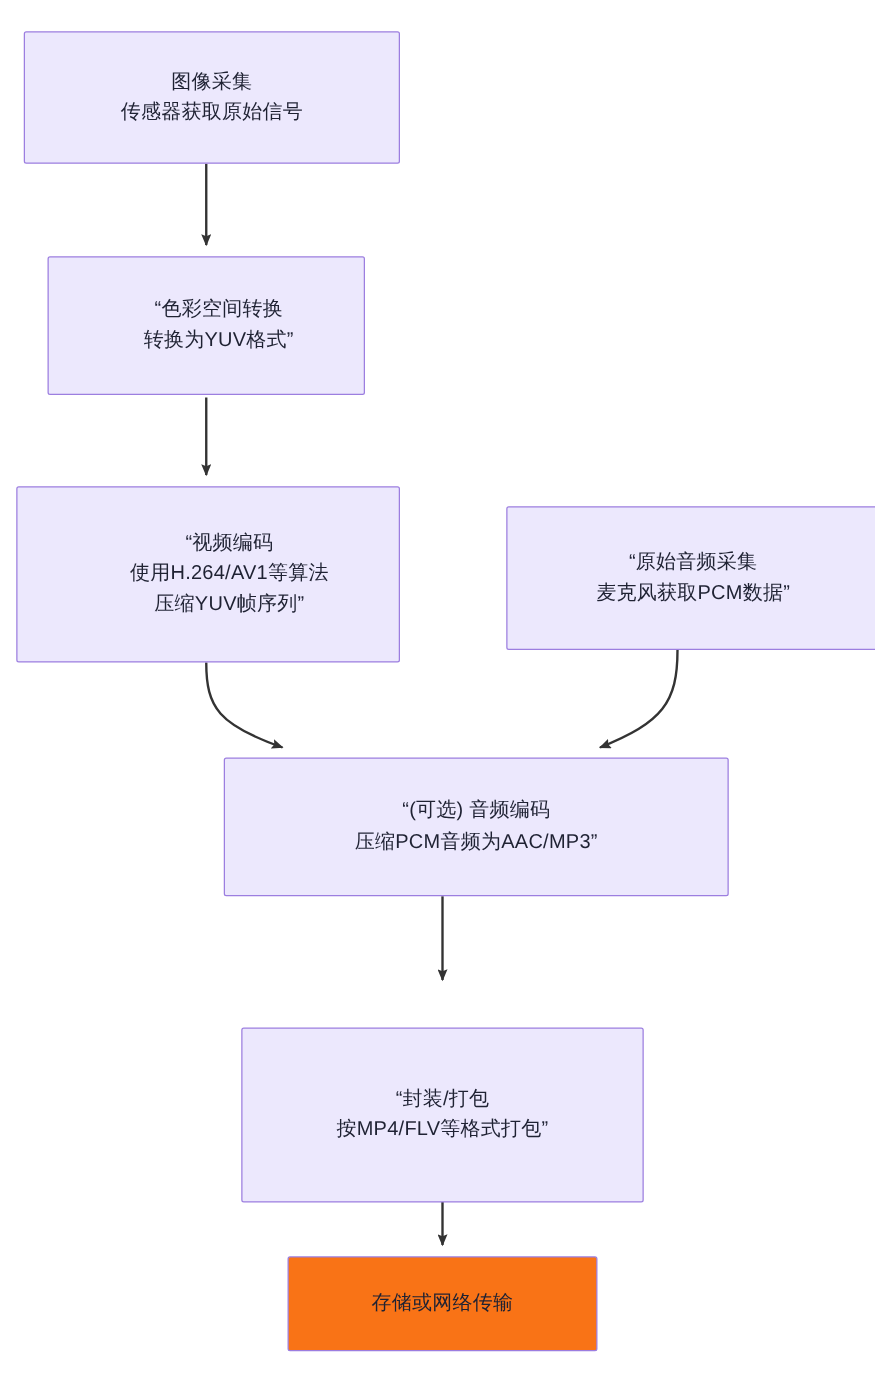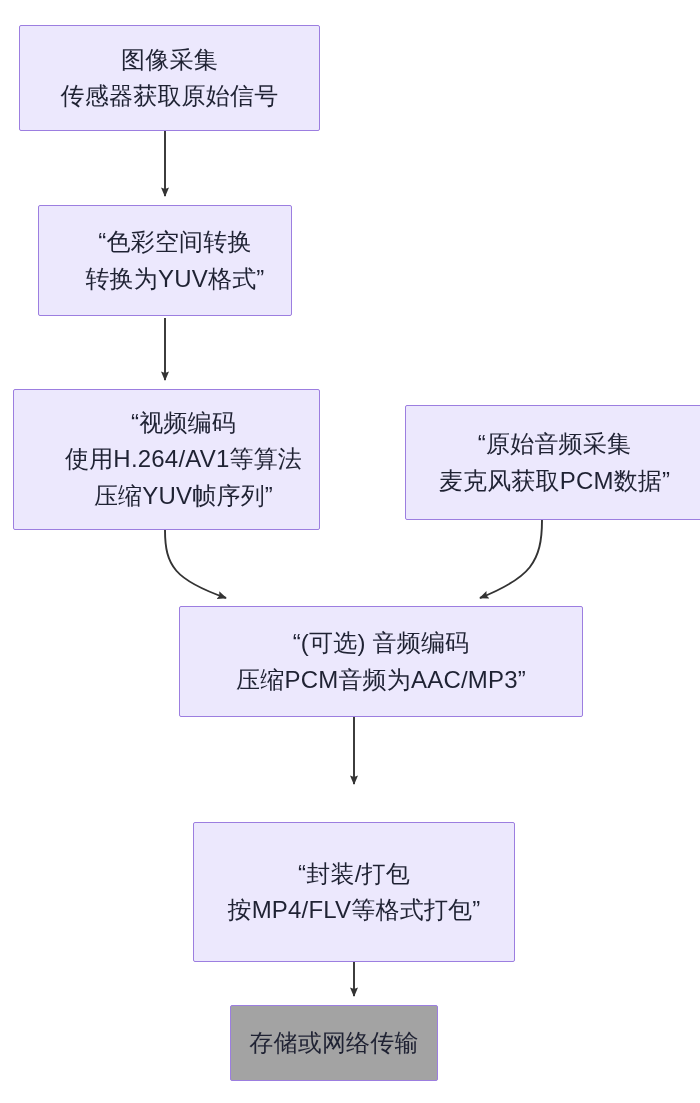--- a/index.html
+++ b/index.html
@@ -29,21 +29,21 @@
     position: absolute;
     box-sizing: border-box;
     background: #ece8fd;
     border: 1.6px solid #9c7ee0;
     border-radius: 2px;
     display: flex;
     flex-direction: column;
     align-items: center;
     justify-content: center;
     color: #1f2233;
-    font-size: 24px;
+    font-size: 16px;
     line-height: 1.52;
     text-align: center;
     letter-spacing: 0.2px;
     white-space: pre;
   }
   .node .ln {
     display: block;
   }
 </style>
 </head>
@@ -67,16 +67,16 @@
       </g>
   </svg>
 
   <div id="nodes">
       <div class="node" style="left: 19px; top: 25px; width: 301px; height: 106px; background: rgb(236, 232, 253); border-color: rgb(156, 126, 224); color: rgb(31, 34, 51);"><span class="ln">图像采集</span><span class="ln">传感器获取原始信号</span></div>
       <div class="node" style="left: 38px; top: 205px; width: 254px; height: 111px; background: rgb(236, 232, 253); border-color: rgb(156, 126, 224); color: rgb(31, 34, 51); padding-left: 20px;"><span class="ln">“色彩空间转换</span><span class="ln">转换为YUV格式”</span></div>
       <div class="node" style="left: 13px; top: 389px; width: 307px; height: 141px; background: rgb(236, 232, 253); border-color: rgb(156, 126, 224); color: rgb(31, 34, 51); padding-left: 34px;"><span class="ln">“视频编码</span><span class="ln">使用H.264/AV1等算法</span><span class="ln">压缩YUV帧序列”</span></div>
       <div class="node" style="left: 389px; top: 405px; width: 299px; height: 115px; background: rgb(236, 232, 253); border-color: rgb(156, 126, 224); color: rgb(31, 34, 51); margin-left: 16px;"><span class="ln">“原始音频采集</span><span class="ln">麦克风获取PCM数据”</span></div>
       <div class="node" style="left: 179px; top: 606px; width: 404px; height: 111px; background: rgb(236, 232, 253); border-color: rgb(156, 126, 224); color: rgb(31, 34, 51);"><span class="ln">“(可选) 音频编码</span><span class="ln">压缩PCM音频为AAC/MP3”</span></div>
       <div class="node" style="left: 193px; top: 822px; width: 322px; height: 140px; background: rgb(236, 232, 253); border-color: rgb(156, 126, 224); color: rgb(31, 34, 51);"><span class="ln">“封装/打包</span><span class="ln">按MP4/FLV等格式打包”</span></div>
-      <div class="node" style="left: 230px; top: 1005px; width: 208px; height: 76px; background: #a3a3a3; border-color: rgb(156, 126, 224); color: rgb(31, 34, 51);"><span class="ln">存储或网络传输</span></div>
+      <div class="node" style="left: 230px; top: 1005px; width: 248px; height: 76px; background: #f97316; border-color: rgb(156, 126, 224); color: rgb(31, 34, 51);"><span class="ln">存储或网络传输</span></div>
     </div>
 
 </div>
 
 </body></html>

